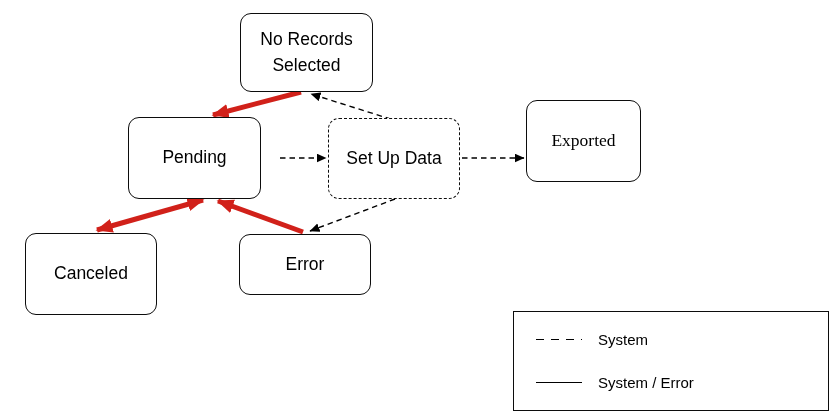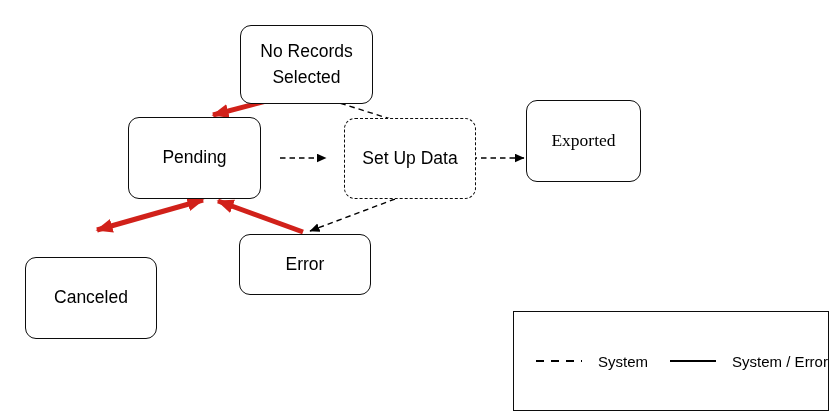--- a/index.html
+++ b/index.html
@@ -45,37 +45,37 @@
     align-items: center;
     justify-content: center;
     text-align: center;
     border: 1.6px solid #0c0c0c;
     border-radius: 11px;
     background: var(--bg);
     font-size: 17.5px;
     line-height: 1.45;
     padding: 4px 10px;
   }
-  .node-dashed { border-style: dashed; margin-left: 16px; }
+  .node-dashed { border-style: dashed; }
 
-  .node-nrs      { left: 240px; top: 13px;  width: 133px; height: 79px; margin-top: 12px; }
+  .node-nrs      { left: 240px; top: 13px;  width: 133px; height: 79px; }
   .node-pending  { left: 128px; top: 117px; width: 133px; height: 82px; }
   .node-setup    { left: 328px; top: 118px; width: 132px; height: 81px; }
   .node-exported { left: 526px; top: 100px; width: 115px; height: 82px; font-family: Liberation Serif, serif; }
-  .node-canceled { left: 25px;  top: 233px; width: 132px; height: 82px; margin-top: 24px; }
+  .node-canceled { left: 25px;  top: 233px; width: 132px; height: 82px; }
   .node-error    { left: 239px; top: 234px; width: 132px; height: 61px; }
 
   .legend {
     position: absolute;
     left: 513px; top: 311px;
     width: 316px; height: 100px;
     border: 1.4px solid #0c0c0c;
     background: var(--bg);
     display: flex;
-    flex-direction: row;
+    flex-direction: column;
     justify-content: space-around;
     padding: 6px 0;
   }
   .legend-row {
     display: flex;
     align-items: center;
     padding-left: 22px;
   }
   .legend-sample {
     width: 46px;

